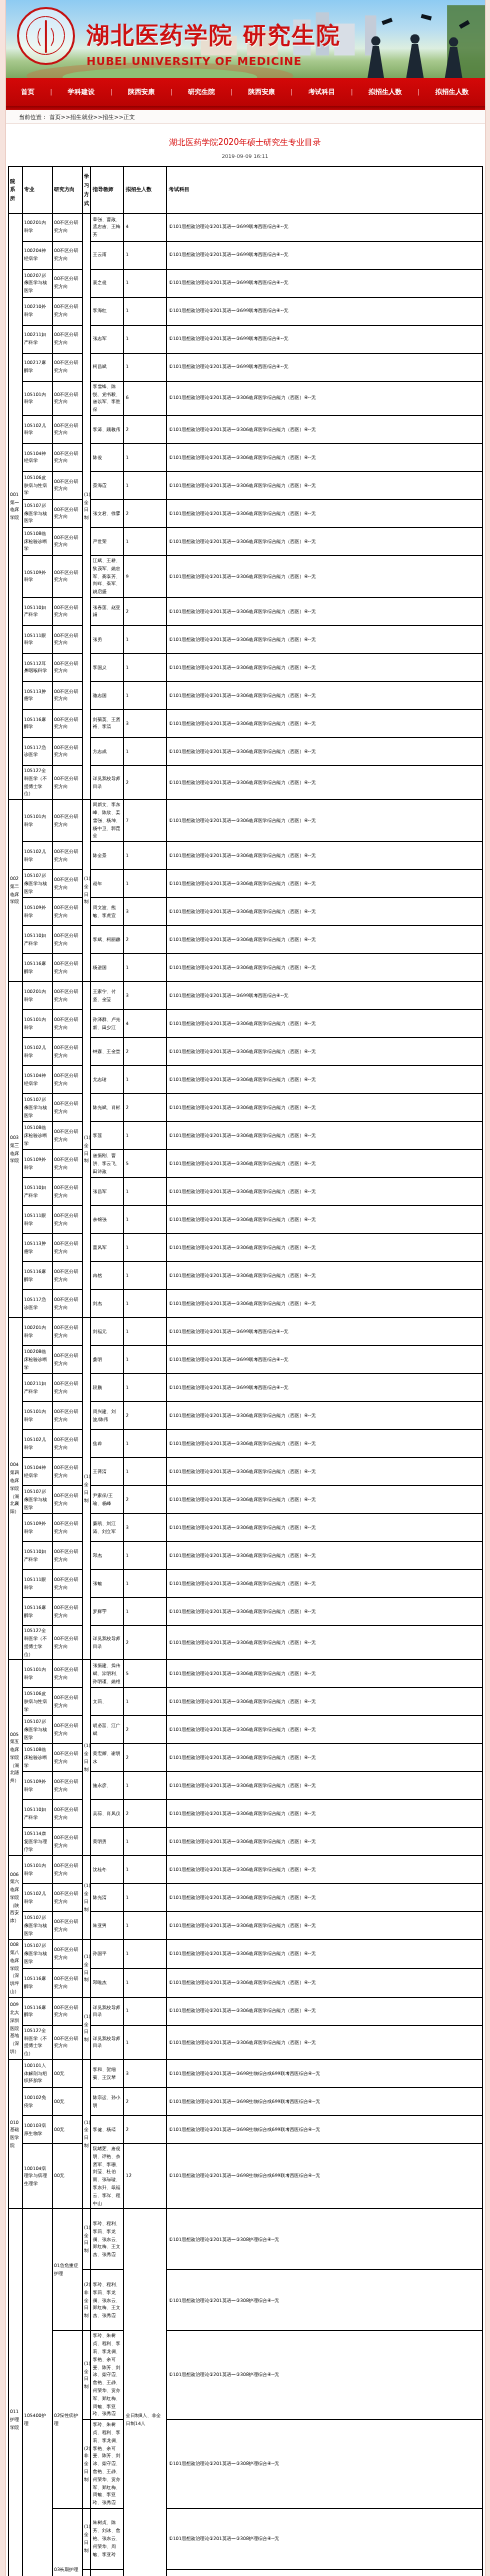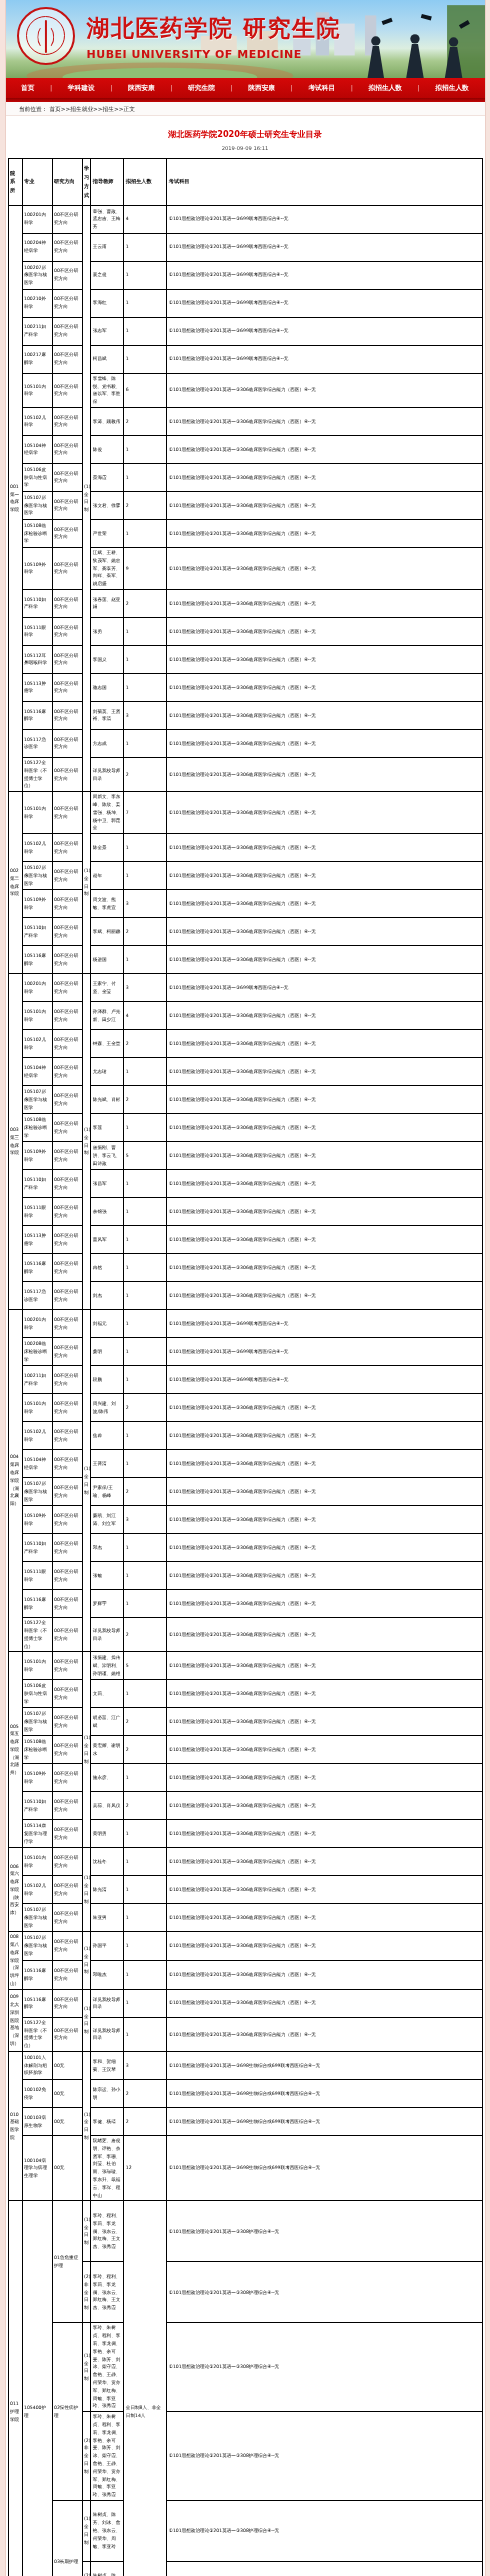--- a/index.html
+++ b/index.html
@@ -33,47 +33,47 @@
   .seal .staff {
     position:absolute; left:50%; top:11.3px; width:2.1px; height:33px;
     background:#c51212; transform:translateX(-50%); border-radius:1px;
   }
   .seal .snake {
     position:absolute; left:50%; top:15.5px; width:17.5px; height:24px;
     transform:translateX(-50%);
     border:1.5px solid #c51212; border-radius:50%;
     border-top-color:transparent; border-bottom-color:transparent;
   }
-  .brand { position:absolute; left:81px; top:13px; }
+  .brand { position:absolute; left:81px; top:20px; }
   .brand .cn {
     font-family:"DejaVu Serif","Liberation Serif",serif;
     font-size:23px; font-weight:bold; color:#cd1111; letter-spacing:1.5px;
     text-shadow:0.5px 0.5px 0 rgba(255,255,255,.65);
     white-space:nowrap;
   }
   .brand .en {
     margin-top:4.1px; font-size:11px; font-weight:bold; color:#cd1111; letter-spacing:0.5px;
   }
   .grads { position:absolute; right:3.1px; bottom:0; }
   
   .nav {
-    height:20px; background:linear-gradient(180deg,#d40808,#b90303);
+    height:28px; background:linear-gradient(180deg,#d40808,#b90303);
     display:flex; align-items:center; justify-content:space-evenly;
     font-size:6.7px; font-weight:bold; color:#fff;
   }
   .nav-item { cursor:pointer; white-space:nowrap; padding:0 2.1px; }
   .nav-sep { color:#f3b9b9; font-weight:normal; }
   .redbar { height:4.1px; background:linear-gradient(180deg,#8f0000,#c10606); }
   .crumb {
     height:14px; line-height:14px; background:#fcfaf9; border-bottom:0.5px solid #f0e2dd;
     font-size:5.7px; color:#222; padding-left:13.4px;
   }
   .crumb .path { margin-left:2.1px; cursor:pointer; }
   
-  .title { text-align:center; color:#d50000; font-size:8.2px; font-weight:bold; margin:13.4px 0 4.1px; }
+  .title { text-align:center; color:#d50000; font-size:8.2px; font-weight:normal; margin:13.4px 0 4.1px; }
   .date  { text-align:center; color:#444; font-size:5.2px; margin-bottom:7.2px; }
   
   table.catalog {
     width:475px; margin:0 auto; border-collapse:collapse; table-layout:fixed;
     background:#fff;
   }
   .catalog th, .catalog td {
     border:0.5px solid #000; padding:1px 1.5px; font-size:4.6px;
     vertical-align:middle; text-align:left; word-break:break-all; line-height:1.7;
   }

